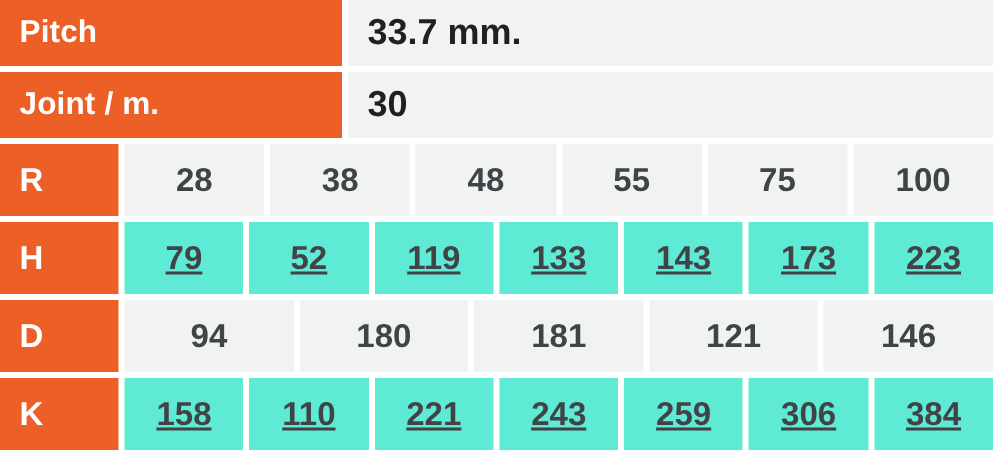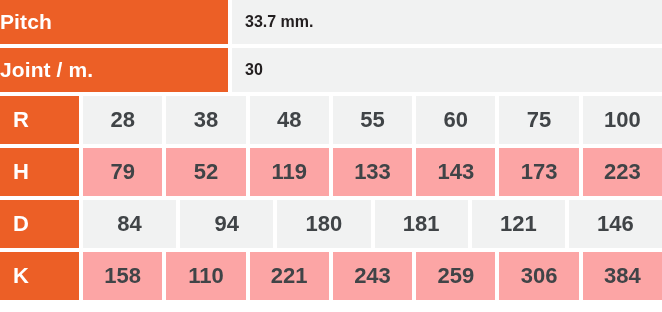--- a/index.html
+++ b/index.html
@@ -30,29 +30,30 @@
     margin-bottom: 4px;
   }
   .summary-row .label-cell {
     width: 228px;
     background: #EC5F26;
     color: #ffffff;
     font-size: 21px;
     font-weight: bold;
     display: flex;
     align-items: center;
+    padding-left: 13px;
     box-sizing: border-box;
     letter-spacing: 0.1px;
   }
   .summary-row .value-cell {
     flex: 1;
     margin-left: 4px;
     background: #F1F2F2;
     color: #231F20;
-    font-size: 16px;
+    font-size: 24px;
     font-weight: bold;
     display: flex;
     align-items: center;
     padding-left: 13px;
     box-sizing: border-box;
   }
 
   
   .data-row {
     display: flex;
@@ -81,21 +82,22 @@
     font-weight: bold;
     display: flex;
     align-items: center;
     justify-content: center;
     box-sizing: border-box;
   }
   .data-row.shade-light .data-cell {
     background: #F1F2F2;
   }
   .data-row.shade-dark .data-cell {
-    background: #fca5a5;
+    background: #5eead4;
+    text-decoration: underline;
   }
 </style>
 </head>
 <body>
 
 <div class="spec-table">
 
   <div class="summary-row">
     <div class="label-cell">Pitch</div>
     <div class="value-cell">33.7 mm.</div>
@@ -105,39 +107,37 @@
     <div class="label-cell">Joint / m.</div>
     <div class="value-cell">30</div>
   </div>
 
   <div class="data-row shade-light">
     <div class="row-label">R</div>
     <div class="data-cell">28</div>
     <div class="data-cell">38</div>
     <div class="data-cell">48</div>
     <div class="data-cell">55</div>
-    <div class="data-cell">60</div>
     <div class="data-cell">75</div>
     <div class="data-cell">100</div>
   </div>
 
   <div class="data-row shade-dark">
     <div class="row-label">H</div>
     <div class="data-cell">79</div>
     <div class="data-cell">52</div>
     <div class="data-cell">119</div>
     <div class="data-cell">133</div>
     <div class="data-cell">143</div>
     <div class="data-cell">173</div>
     <div class="data-cell">223</div>
   </div>
 
   <div class="data-row shade-light">
     <div class="row-label">D</div>
-    <div class="data-cell">84</div>
     <div class="data-cell">94</div>
     <div class="data-cell">180</div>
     <div class="data-cell">181</div>
     <div class="data-cell">121</div>
     <div class="data-cell">146</div>
   </div>
 
   <div class="data-row shade-dark">
     <div class="row-label">K</div>
     <div class="data-cell">158</div>

